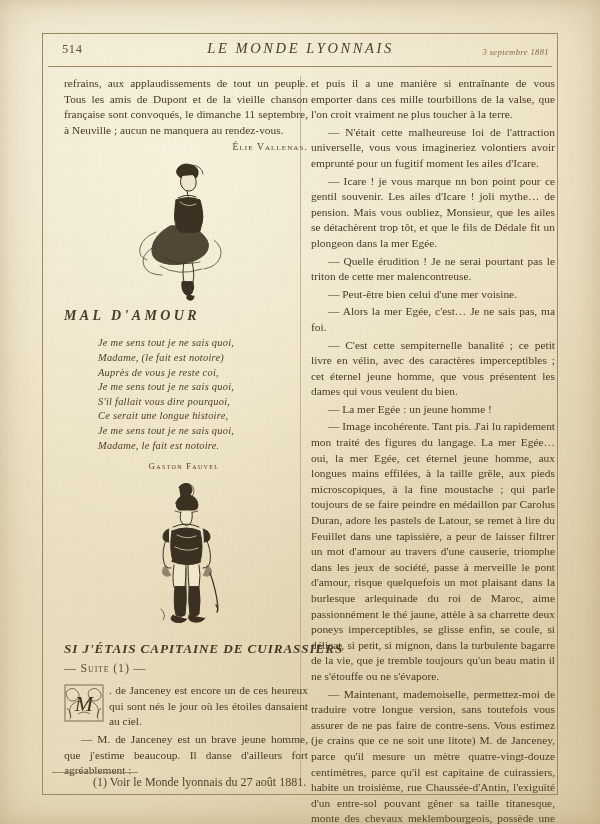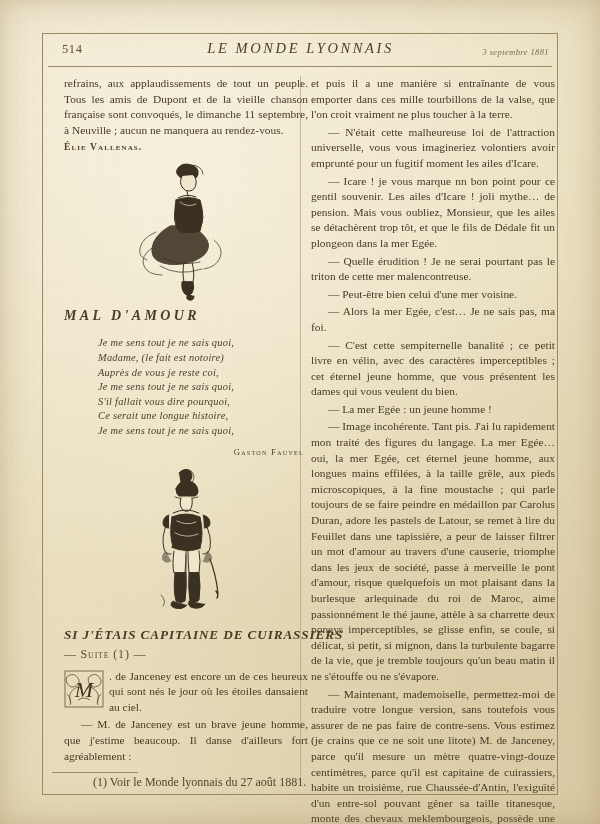--- a/index.html
+++ b/index.html
@@ -123,25 +123,25 @@
     text-align: justify;
     text-indent: 17px;
     color: #463a26;
     hyphens: none;
   }
   .para.noindent { text-indent: 0; }
   .para.dialog   { text-indent: 17px; }
 
   .signature {
     margin: 4px 0 0 0;
+    text-align: right;
     font-size: 9.5px;
     letter-spacing: 1.1px;
     font-variant: small-caps;
     color: #4b3f2a;
-    font-weight: bold;
   }
 
   
   .figure {
     display: block;
     margin: 10px auto 6px auto;
   }
   .figure svg { display: block; }
 
   
@@ -161,21 +161,21 @@
     font-style: italic;
     font-size: 10.4px;
     line-height: 14.6px;
     letter-spacing: .25px;
     color: #4d4029;
     white-space: nowrap;
   }
   .poem-sign {
     margin-top: 8px;
     padding-right: 4px;
-    text-align: right;
+    text-align: center;
     font-size: 8.6px;
     letter-spacing: 1.3px;
     font-variant: small-caps;
     color: #4e4229;
   }
 
   
   .article-title {
     margin: 10px 0 4px 0;
     font-style: italic;
@@ -283,20 +283,21 @@
     <h2 class="poem-title">MAL D'AMOUR</h2>
 
     <div class="poem">
       <div class="poem-line">Je me sens tout je ne sais quoi,</div>
       <div class="poem-line">Madame, (le fait est notoire)</div>
       <div class="poem-line">Auprès de vous je reste coi,</div>
       <div class="poem-line">Je me sens tout je ne sais quoi,</div>
       <div class="poem-line">S'il fallait vous dire pourquoi,</div>
       <div class="poem-line">Ce serait une longue histoire,</div>
       <div class="poem-line">Je me sens tout je ne sais quoi,</div>
+      <div class="poem-line">Madame, le fait est notoire.</div>
     </div>
 
     <p class="poem-sign">Gaston Fauvel</p>
 
     <div class="figure" style="width:110px;">
       <svg width="110" height="150" viewBox="0 0 110 150">
         <g stroke="#3b3122" fill="none" stroke-width="1" stroke-linecap="round">
 
           <path d="M48 6 q6 -6 11 -2 q4 4 0 10 q-4 6 -9 5" fill="#3b3122"></path>
           <path d="M50 4 q8 -4 12 2 q3 6 -3 12" stroke-width=".7"></path>

